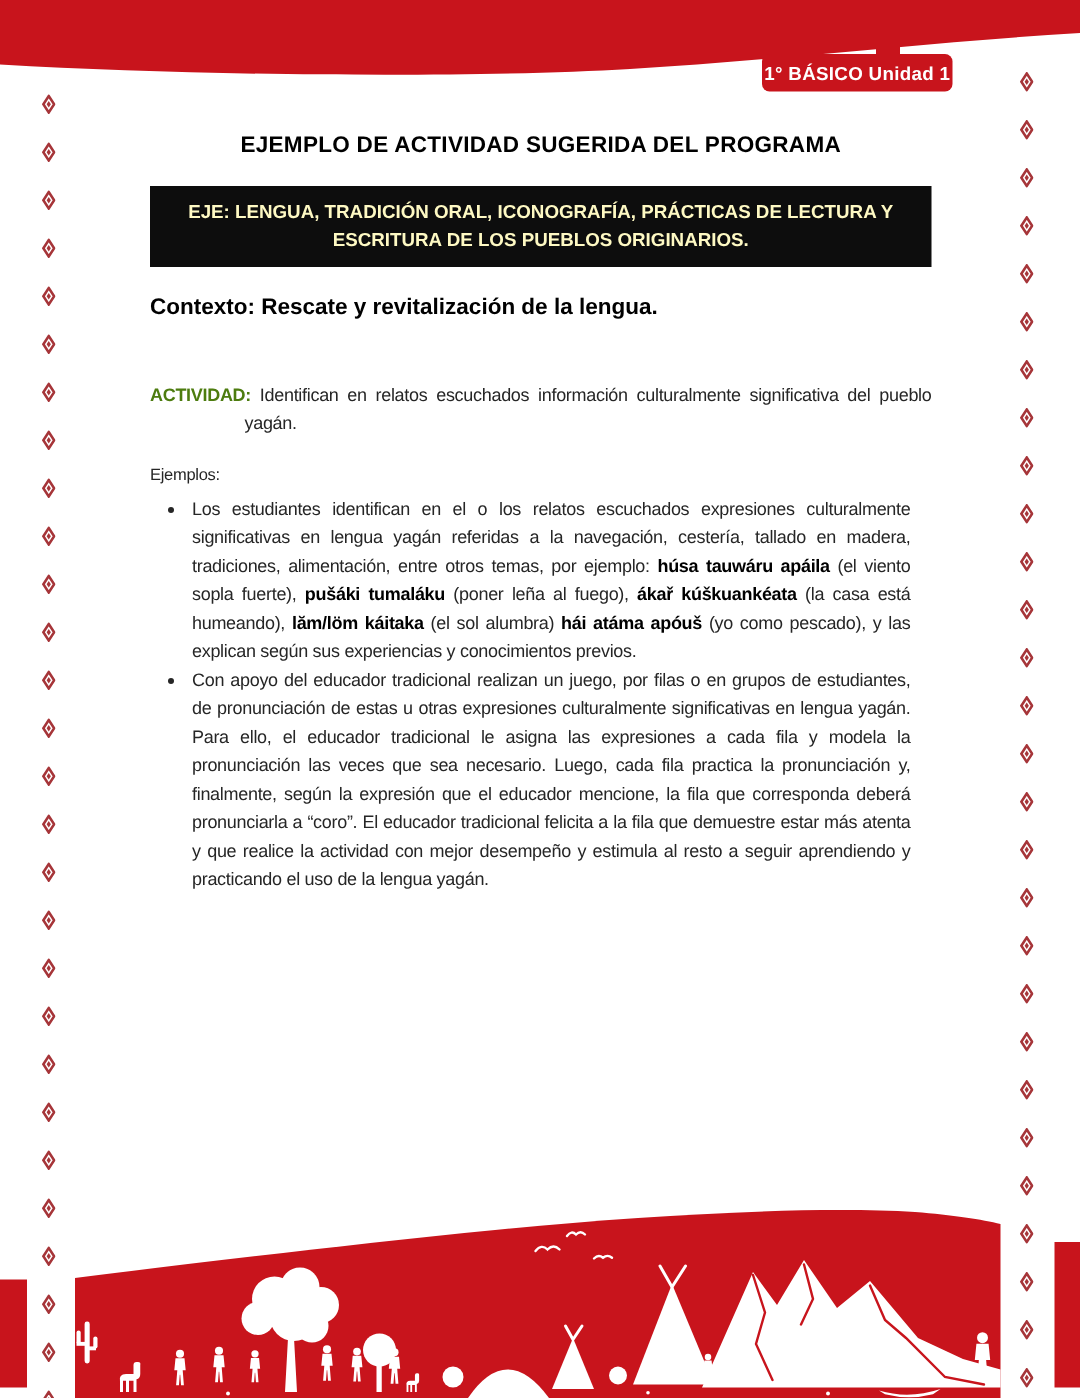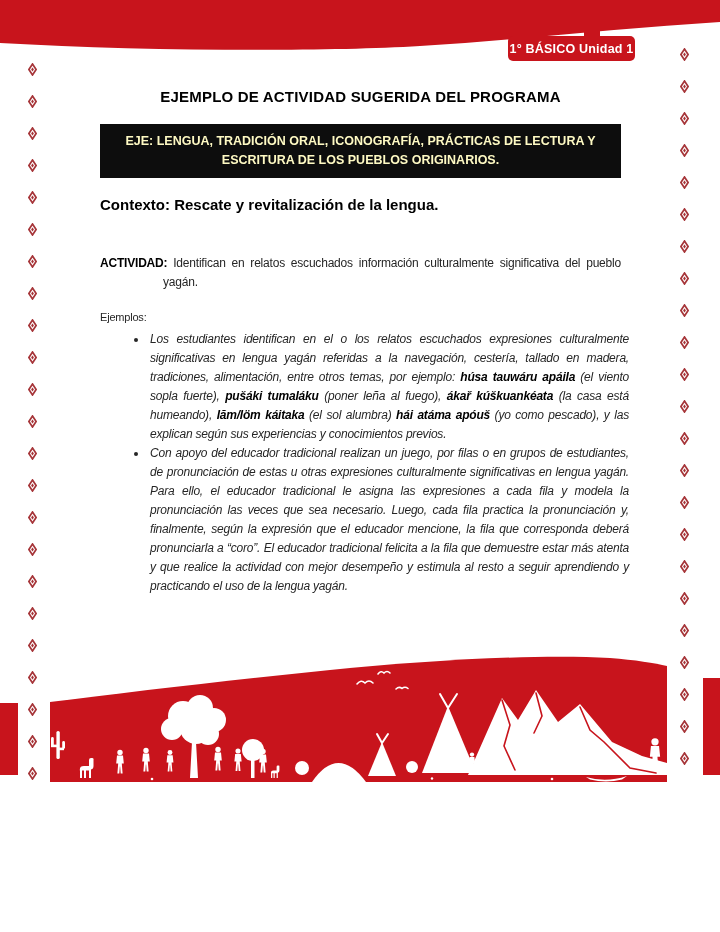--- a/index.html
+++ b/index.html
@@ -5,21 +5,21 @@
   :root{
     --red:#C8141C;
     --orn:#A63539;
     --ink:#0D0D0D;
   }
   html,body{margin:0;padding:0;}
   body{
     width:720px;height:932px;overflow:hidden;background:#fff;
     font-family:"Liberation Sans",sans-serif;color:#262626;
   }
-  .page{position:relative;width:720px;height:782px;background:#fff;overflow:hidden;}
+  .page{position:relative;width:720px;height:932px;background:#fff;overflow:hidden;}
 
   
   .header-wave{position:absolute;top:0;left:0;width:720px;height:64px;z-index:2;}
   .unit-badge{
     position:absolute;top:36px;left:508px;width:127px;height:25px;z-index:3;
     background:var(--red);border-radius:5px;color:#fff;font-weight:bold;font-size:12.5px;
     display:flex;align-items:center;justify-content:center;letter-spacing:.2px;
   }
 
   
@@ -34,29 +34,28 @@
   }
   .context-heading{
     position:absolute;top:196px;left:100px;width:521px;z-index:4;
     font-weight:bold;font-size:15px;color:#000000;
   }
   .activity-par{
     position:absolute;top:254px;left:100px;width:521px;box-sizing:border-box;z-index:4;
     font-size:12px;line-height:19px;letter-spacing:-0.2px;text-align:justify;
     padding-left:63px;text-indent:-63px;
   }
-  .activity-par b{color:#000000;}
+  .activity-par b{color:#4d7c0f;}
   .examples-label{
     position:absolute;top:311px;left:100px;z-index:4;font-size:11px;letter-spacing:-0.2px;
   }
   .examples-list{
-    position:absolute;top:330px;left:108px;width:521px;box-sizing:border-box;z-index:4;
+    position:absolute;top:330px;left:86px;width:521px;box-sizing:border-box;z-index:4;
     margin:0;padding:0 0 0 40px;font-size:12px;line-height:19px;letter-spacing:-0.2px;
     text-align:justify;
-    font-style:italic;
   }
   .examples-list li{margin:0;padding:0 0 0 2px;}
   .examples-list b{color:#000;}
 
   
   .diamond{position:absolute;width:9px;height:13px;z-index:6;}
   .diamond svg{display:block;width:9px;height:13px;}
 
   
   .footer-svg{position:absolute;left:0;bottom:0;width:720px;height:152px;z-index:1;}

